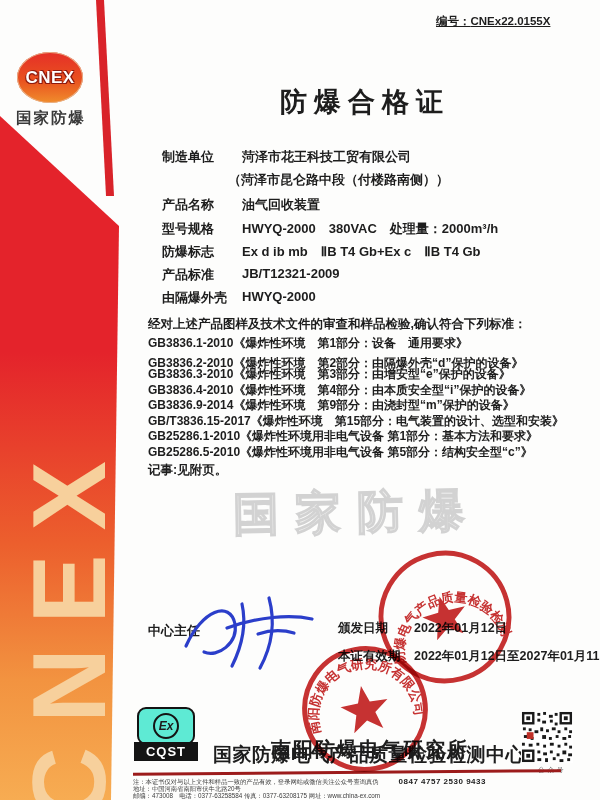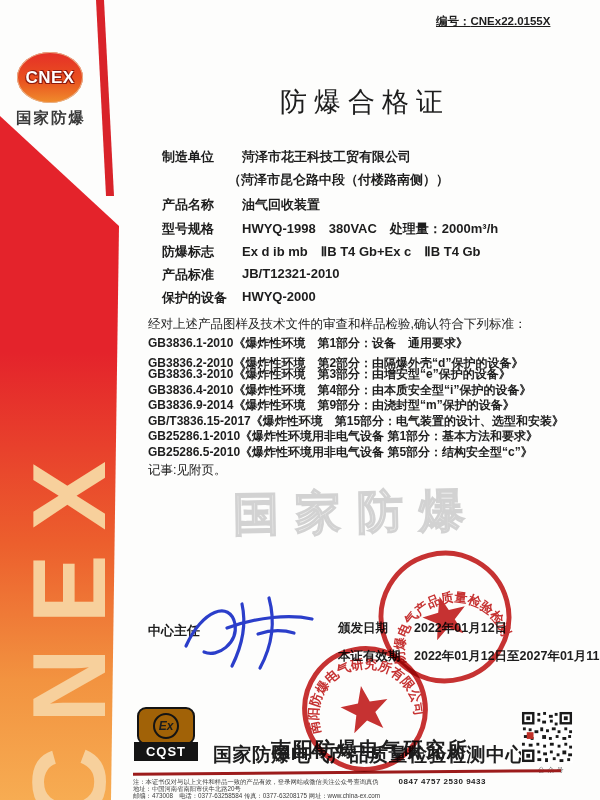--- a/index.html
+++ b/index.html
@@ -40,28 +40,28 @@
   }
   .cnex-caption {
     position:absolute; left:14px; top:108px; width:74px;
     font-size:15.5px; font-weight:700; color:#3a3a3a; letter-spacing:2px; text-align:center;
     white-space:nowrap;
   }
   
   .serial { position:absolute; left:436px; top:14px; font-size:11.5px; font-weight:600; white-space:nowrap;text-decoration:underline; }
   .title {
     position:absolute; left:130px; right:0; top:84px; text-align:center;
-    font-size:27px; font-weight:normal; letter-spacing:7px;
+    font-size:27px; font-weight:bold; letter-spacing:7px;
   }
   
   .row { position:absolute; left:148px; display:flex; white-space:nowrap;padding-left:14px; }
   .row .lab { width:80px; font-size:13px; font-weight:700; flex:none; }
   .row .val { font-size:13px; font-weight:700; }
   .addr { position:absolute; left:228px; font-size:13px; font-weight:700; white-space:nowrap; }
-  .stmt { position:absolute; left:148px; font-size:12.5px; font-weight:400; white-space:nowrap; }
+  .stmt { position:absolute; left:148px; font-size:12.5px; font-weight:700; white-space:nowrap; }
   .std  { position:absolute; left:148px; font-size:12px; font-weight:600; white-space:nowrap; }
   
   .watermark {
     position:absolute; left:233px; top:482px;
     font-size:46px; font-weight:bold; letter-spacing:16px; white-space:nowrap;
     color:rgba(190,190,190,0.22); -webkit-text-stroke:1.2px #d2d2d2;
     transform:rotate(-1deg);
   }
   
   .sig-label { position:absolute; left:148px; top:622px; font-size:13px; font-weight:700; }
@@ -69,21 +69,21 @@
   .date-row { position:absolute; left:338px; display:flex; white-space:nowrap; }
   .date-row .lab { width:76px; font-size:12.5px; font-weight:700; flex:none; }
   .date-row .val { font-size:12.5px; font-weight:700; }
   
   .seal { position:absolute; mix-blend-mode:multiply; opacity:0.92; }
   .seal-1 { left:374px; top:546px; transform:rotate(-15deg); }
   .seal-2 { left:298px; top:642px; transform:rotate(-10deg); }
   
   .ex-box {
     position:absolute; left:137px; top:707px; width:58px; height:38px;
-    border:2.5px solid #141414; border-radius:9px; background:#a16207;
+    border:2.5px solid #141414; border-radius:9px; background:#5eead4;
     display:flex; align-items:center; justify-content:center;
   }
   .ex-circle {
     width:26px; height:26px; border:2px solid #141414; border-radius:50%;
     display:flex; align-items:center; justify-content:center;
     font-size:12px; font-weight:bold; font-style:italic;
   }
   .cqst-box {
     position:absolute; left:134px; top:742px; width:64px; height:19px;
     background:#141414; color:#fff; text-align:center; line-height:19px;
@@ -127,32 +127,32 @@
     <div class="lab">制造单位</div>
     <div class="val">菏泽市花王科技工贸有限公司</div>
   </div>
   <div class="addr" style="top:171px">（菏泽市昆仑路中段（付楼路南侧））</div>
   <div class="row" style="top:196px">
     <div class="lab">产品名称</div>
     <div class="val">油气回收装置</div>
   </div>
   <div class="row" style="top:220px">
     <div class="lab">型号规格</div>
-    <div class="val">HWYQ-1998　380VAC　处理量：2000m³/h</div>
+    <div class="val">HWYQ-2000　380VAC　处理量：2000m³/h</div>
   </div>
   <div class="row" style="top:243px">
     <div class="lab">防爆标志</div>
     <div class="val">Ex d ib mb　ⅡB T4 Gb+Ex c　ⅡB T4 Gb</div>
   </div>
   <div class="row" style="top:266px">
     <div class="lab">产品标准</div>
-    <div class="val">JB/T12321-2010</div>
+    <div class="val">JB/T12321-2009</div>
   </div>
   <div class="row" style="top:289px">
-    <div class="lab">保护的设备</div>
+    <div class="lab">由隔爆外壳</div>
     <div class="val">HWYQ-2000</div>
   </div>
 
   <div class="stmt" style="top:316px">经对上述产品图样及技术文件的审查和样品检验,确认符合下列标准：</div>
   <div class="std" style="top:335px">GB3836.1-2010《爆炸性环境　第1部分：设备　通用要求》</div>
   <div class="std" style="top:355px">GB3836.2-2010《爆炸性环境　第2部分：由隔爆外壳“d”保护的设备》</div>
   <div class="std" style="top:366px">GB3836.3-2010《爆炸性环境　第3部分：由增安型“e”保护的设备》</div>
   <div class="std" style="top:381.5px">GB3836.4-2010《爆炸性环境　第4部分：由本质安全型“i”保护的设备》</div>
   <div class="std" style="top:397px">GB3836.9-2014《爆炸性环境　第9部分：由浇封型“m”保护的设备》</div>
   <div class="std" style="top:412.5px">GB/T3836.15-2017《爆炸性环境　第15部分：电气装置的设计、选型和安装》</div>

